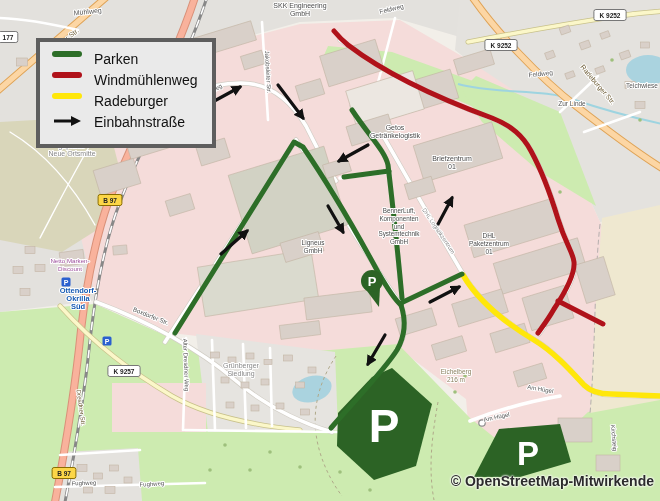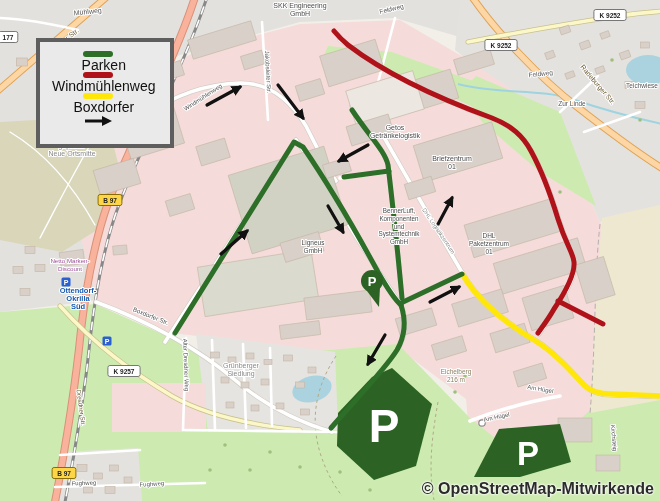--- a/index.html
+++ b/index.html
@@ -1,24 +1,24 @@
 <!DOCTYPE html>
 <html><head>
 <meta charset="utf-8">
 <style>
   html,body{margin:0;padding:0;background:#fff;}
   #stage{position:relative;width:660px;height:501px;overflow:hidden;
          font-family:"Liberation Sans",sans-serif;background:#f2efe9;}
   #map{position:absolute;left:0;top:0;}
   .legend{position:absolute;left:36px;top:38px;background:#eaeaea;
           border:4px solid #5e5e5e;padding:9px 14px 9px 12px;z-index:5;}
-  .legend .row{display:flex;align-items:center;height:21px;white-space:nowrap;flex-direction:column;}
+  .legend .row{display:flex;height:21px;white-space:nowrap;}
   .legend .swatch{display:inline-block;width:30px;height:6px;border-radius:3px;margin-right:12px;flex:0 0 auto;}
   .legend .lbl{font-size:14px;color:#111;}
-  .attrib{position:absolute;right:6px;bottom:3px;font-size:16px;font-weight:bold;color:#2b2b2b;
+  .attrib{position:absolute;right:6px;bottom:12px;font-size:14px;font-weight:bold;color:#2b2b2b;
           text-shadow:0 0 2px #fff,0 0 2px #fff,0 0 3px #fff;z-index:5;}
   svg text{font-family:"Liberation Sans",sans-serif;}
 </style>
 </head>
 <body>
 
 <div id="stage">
 
   <svg id="map" width="660" height="501" viewBox="0 0 660 501">
     <defs>
@@ -293,24 +293,25 @@
     <div class="row">
       <span class="swatch" style="background: rgb(45, 110, 40);"></span>
       <span class="lbl">Parken</span>
     </div>
     <div class="row">
       <span class="swatch" style="background: rgb(176, 18, 26);"></span>
       <span class="lbl">Windmühlenweg</span>
     </div>
     <div class="row">
       <span class="swatch" style="background: rgb(255, 231, 10);"></span>
-      <span class="lbl">Boxdorfer</span>
+      <span class="lbl">Radeburger</span>
     </div>
     <div class="row">
       <svg width="30" height="14" style="margin-right:12px">
         <line x1="2" y1="7" x2="20" y2="7" stroke="#111" stroke-width="3"></line>
         <polygon points="19,2 29,7 19,12" fill="#111"></polygon>
       </svg>
+      <span class="lbl">Einbahnstraße</span>
     </div>
   </div>
 
   <div class="attrib">© OpenStreetMap-Mitwirkende</div>
 </div>
 
 </body></html>

